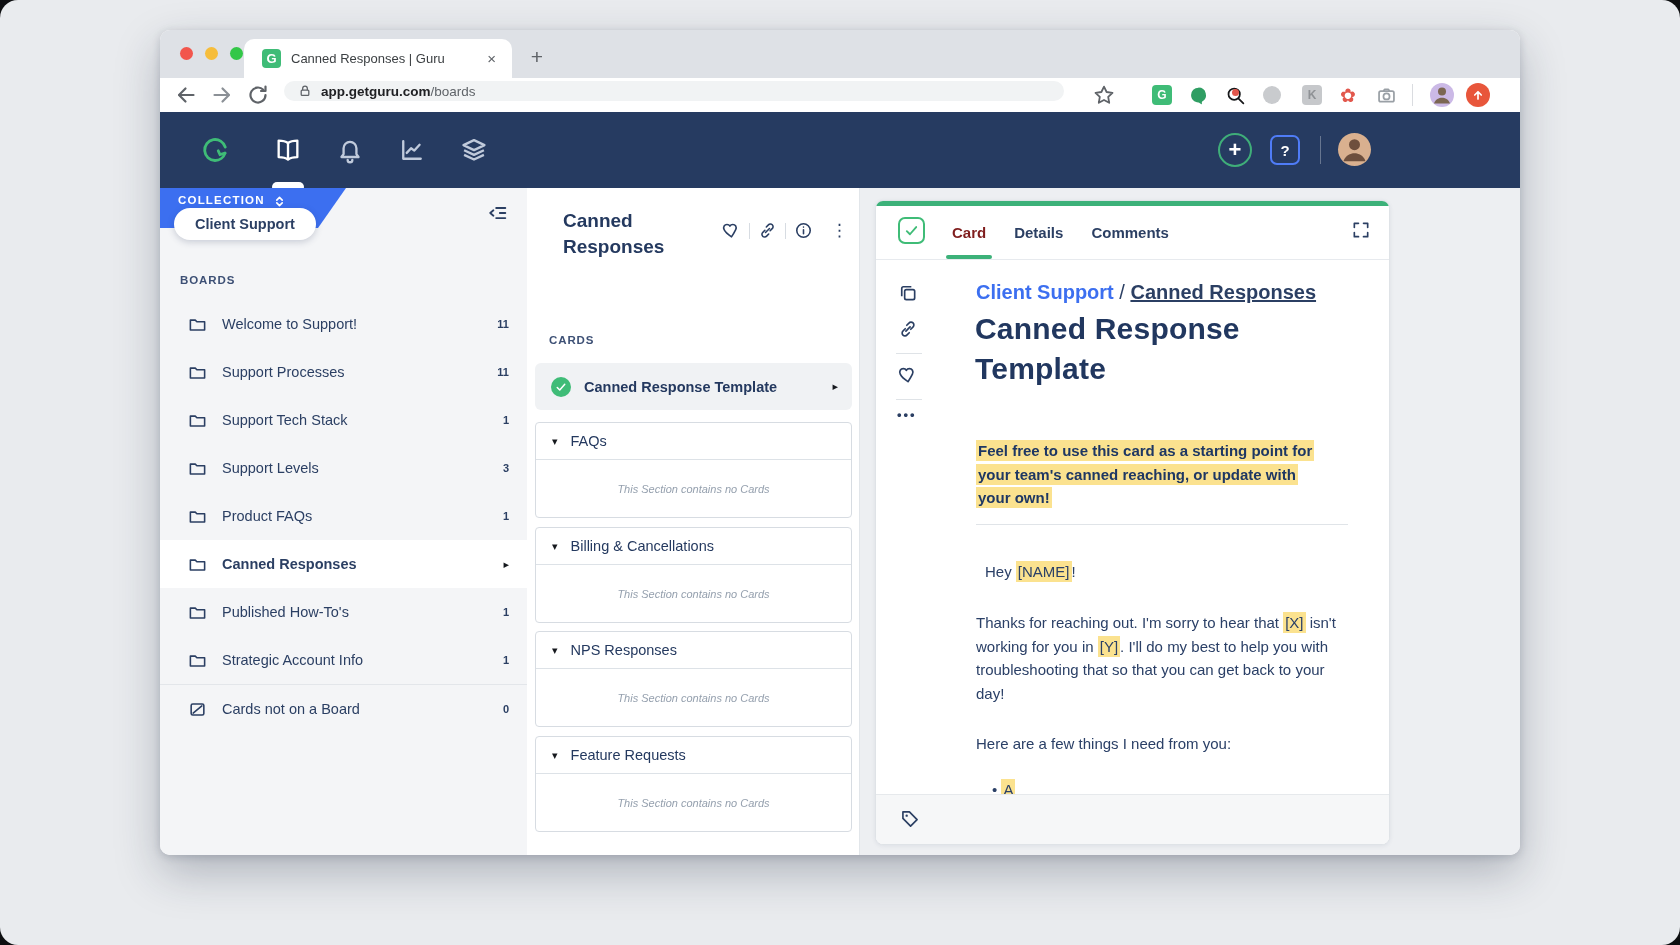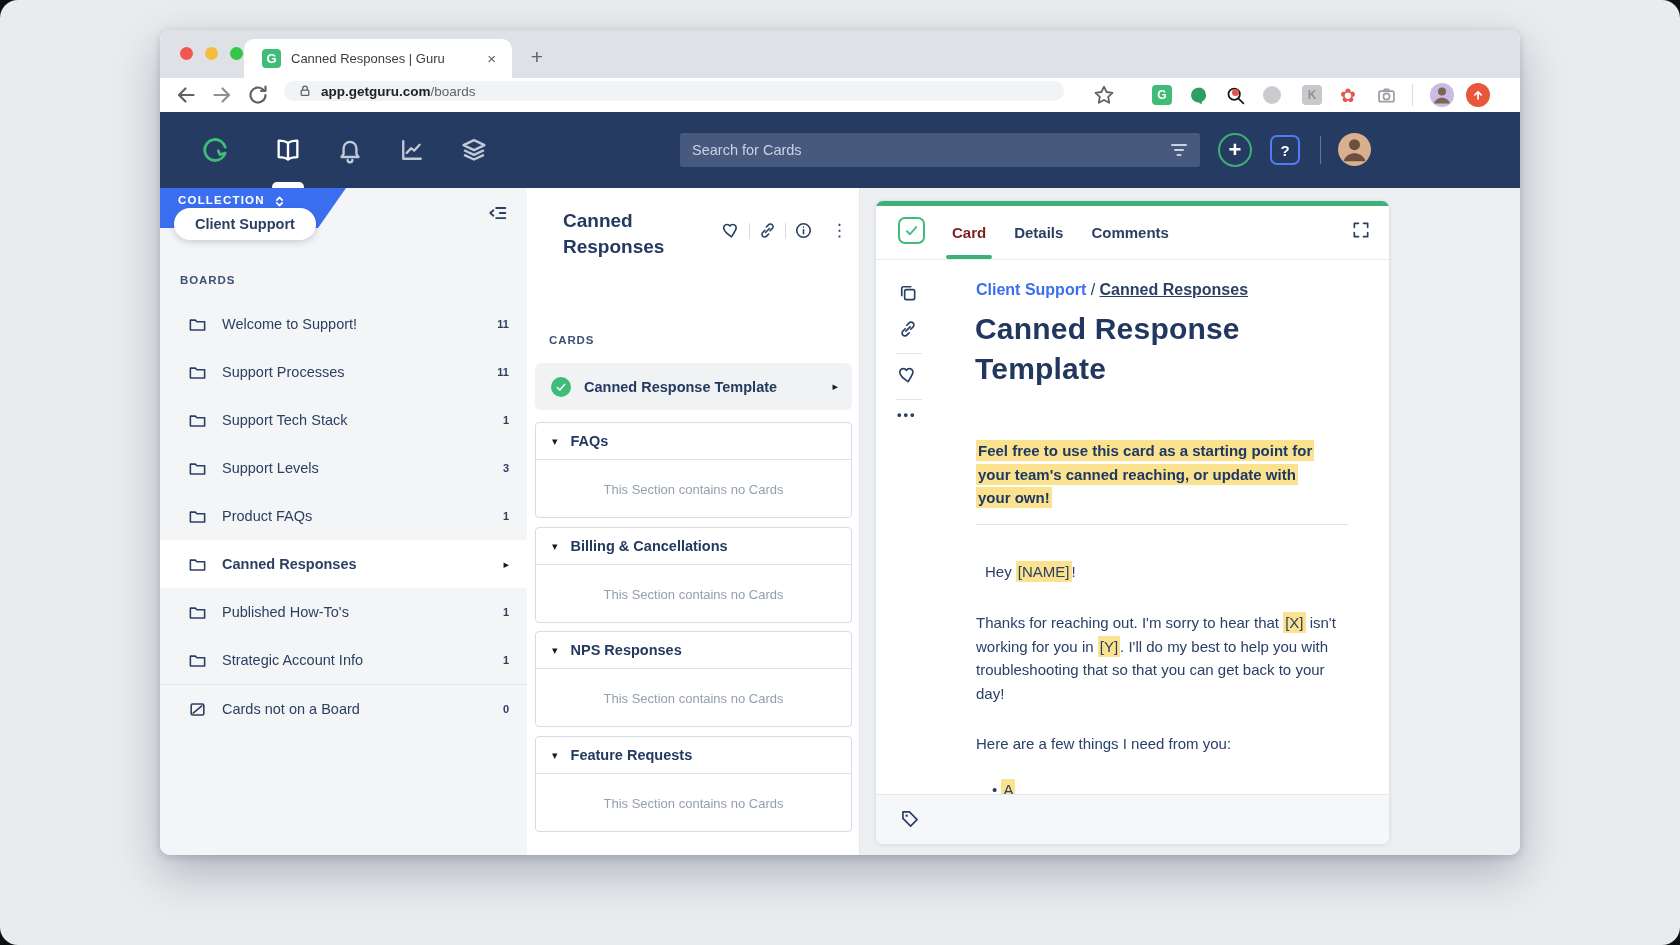--- a/index.html
+++ b/index.html
@@ -102,43 +102,43 @@
   .bp-search input::placeholder { color:#9aa5b3; }
   .cards-label { position:absolute; left:22px; top:146px; font-size:11.5px; font-weight:bold; letter-spacing:.9px; color:#3d5075; }
   .card-row { position:absolute; left:8px; top:175px; width:317px; height:47px; background:#f0f2f4; border-radius:6px;
               display:flex; align-items:center; padding:0 14px 0 16px; }
   .gcheck { width:20px; height:20px; border-radius:50%; background:#3fbc77; color:#fff; display:flex; align-items:center; justify-content:center; flex:none; }
   .gcheck svg { width:12px; height:12px; }
   .card-row .clabel { margin-left:13px; flex:1; font-size:14.5px; font-weight:bold; color:#24395f; }
   .section { position:absolute; left:8px; width:317px; height:96px; border:1px solid #d7dce2; border-radius:4px; background:#fff; }
   .sec-head { height:37px; display:flex; align-items:center; padding:0 16px; border-bottom:1px solid #dde2e7; }
   .sec-caret { font-size:11px; color:#15181d; }
-  .sec-title { margin-left:13px; font-size:14.5px; font-weight:bold; color:#24395f; }
-  .sec-empty { height:58px; display:flex; align-items:center; justify-content:center; font-size:13px; color:#95a0ae; }
+  .sec-title { margin-left:13px; font-size:14.5px; font-weight:normal; color:#24395f; }
+  .sec-empty { height:58px; display:flex; align-items:center; justify-content:center; font-style:italic; font-size:11px; color:#95a0ae; }
 
   
   .kcard { position:absolute; left:15px; top:12px; width:515px; height:645px; background:#fff; border:1px solid #dfe3e7;
            border-radius:8px; overflow:hidden; box-shadow:0 1px 4px rgba(40,55,90,.08); }
   .kbar { position:absolute; left:0; top:0; width:100%; height:5px; background:#3cb179; }
   .khead { position:absolute; left:0; top:5px; width:100%; height:53px; }
   .kcheckbox { position:absolute; left:22px; top:11px; width:27px; height:27px; border:2px solid #3fbc77; border-radius:7px;
                color:#3fbc77; display:flex; align-items:center; justify-content:center; }
   .kcheckbox svg { width:15px; height:15px; }
   .ktabs { position:absolute; left:76px; top:0; height:53px; display:flex; align-items:center; gap:28px; }
   .ktab { font-size:15px; font-weight:bold; color:#2b3f63; }
   .ktab.active { color:#7f1d1d; }
   .ktab-underline { position:absolute; left:70px; top:49px; width:46px; height:4px; background:#3cb179; border-radius:2px; }
   .kexpand { position:absolute; right:18px; top:14px; width:20px; height:20px; color:#2b3f63; }
   .khead-line { position:absolute; left:0; top:58px; width:100%; height:1px; background:#e7eaee; }
   .krail { position:absolute; left:0; top:58px; width:64px; }
   .krail .r-icon { position:absolute; left:22px; width:20px; height:20px; color:#2b3f63; }
   .krail .r-sep { position:absolute; left:20px; width:26px; height:1px; background:#dfe3e7; }
   .krail .r-dots { position:absolute; left:21px; font-size:13px; letter-spacing:2px; color:#2b3f63; font-weight:bold; }
   .kbody { position:absolute; left:0; top:58px; width:100%; height:537px; }
-  .kcrumb { position:absolute; left:100px; top:22px; font-size:16px; font-weight:bold; }
+  .kcrumb { position:absolute; left:100px; top:22px; font-size:20px; font-weight:bold; }
   .kcrumb .c-coll { color:#3c6ff0; }
   .kcrumb .c-sep { color:#2b3f63; font-weight:normal; }
   .kcrumb .c-board { color:#2b3f63; text-decoration:underline; }
   .ktitle { position:absolute; left:99px; top:50px; width:390px; font-size:30px; line-height:40px; font-weight:bold; color:#21375f; letter-spacing:.2px; }
   .hl { background:#fbe28f; padding:2px 2px; box-decoration-break:clone; -webkit-box-decoration-break:clone; }
   .kintro { position:absolute; left:100px; top:180px; width:350px; font-size:15px; line-height:23.5px; font-weight:bold; color:#1e3763; }
   .khr { position:absolute; left:100px; top:265px; width:372px; height:1px; background:#e0e4e8; }
   .kgreet { position:absolute; left:100px; top:304px; font-size:15px; color:#2b4067;margin-left:9px; }
   .kpara { position:absolute; left:100px; top:352px; width:362px; font-size:15px; line-height:23.5px; color:#2b4067; }
   .kthings { position:absolute; left:100px; top:476px; font-size:15px; color:#2b4067; }
@@ -410,28 +410,20 @@
           <svg>
             <use href="#i-chart"></use>
           </svg>
         </span>
       <span class="gnav-icon" style="left:300px">
           <svg>
             <use href="#i-layers"></use>
           </svg>
         </span>
 
-      <div class="gsearch">
-        <input type="text" placeholder="Search for Cards" style="">
-        <span class="filter-bars">
-            <i></i>
-            <i></i>
-            <i></i>
-          </span>
-      </div>
       <div class="plus-btn">+</div>
       <div class="help-btn">?</div>
       <div class="gnav-divider"></div>
       <div class="gnav-avatar">
         <svg width="33" height="33" style="color:#6e4f3d">
             <use href="#i-person"></use>
           </svg>
       </div>
     </div>
 

